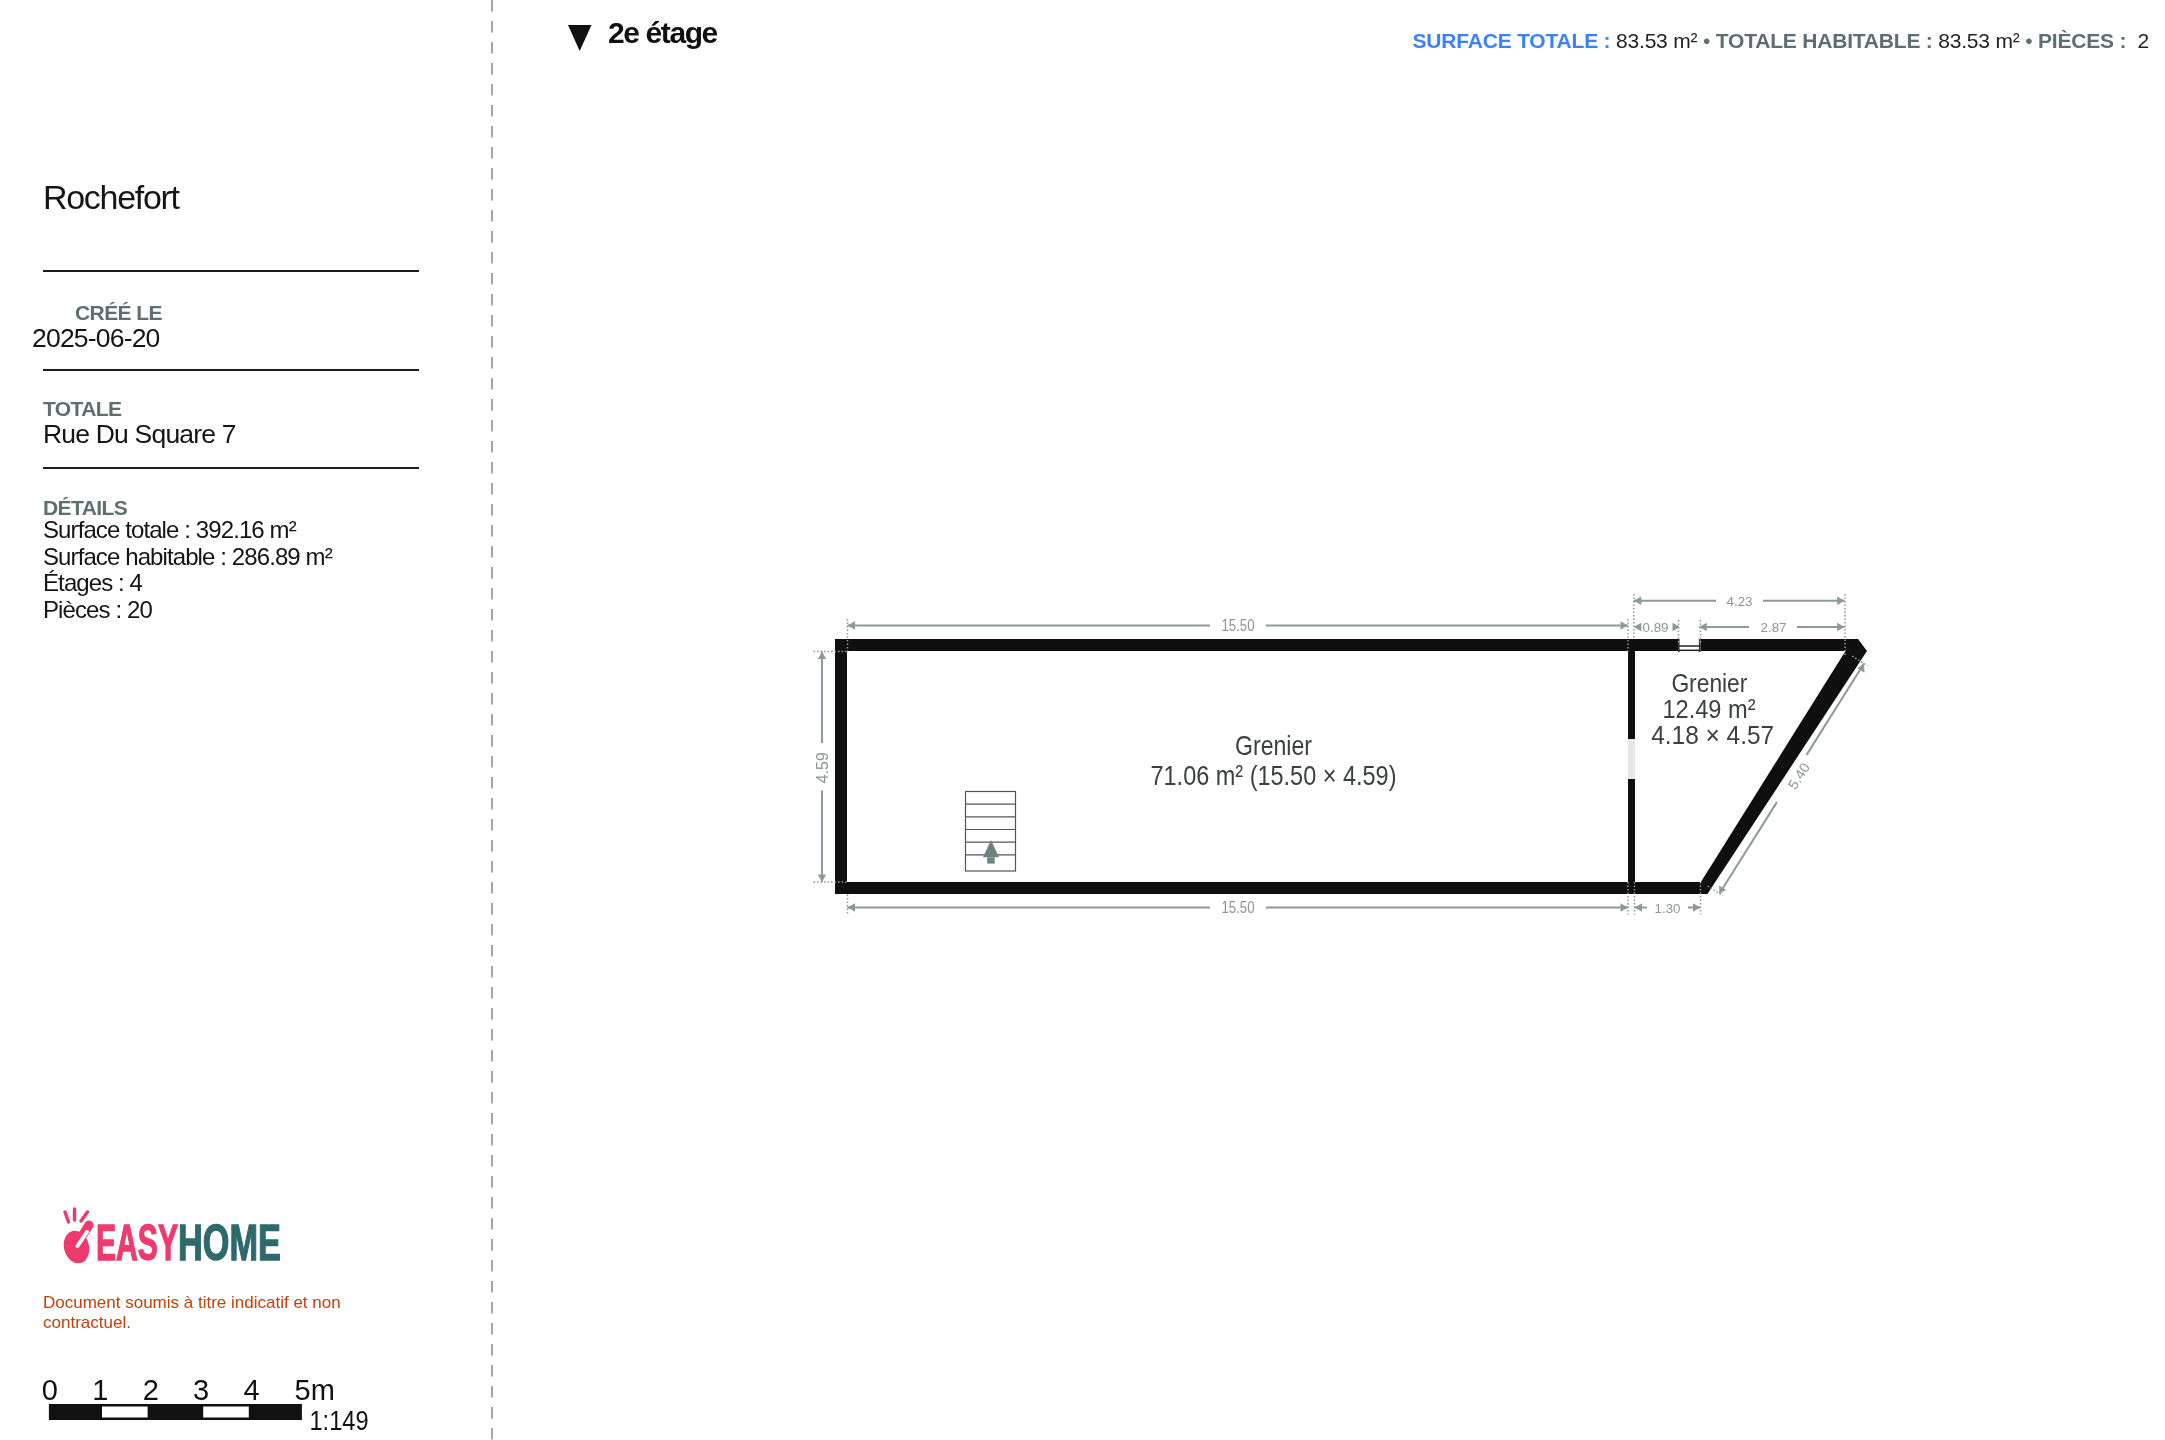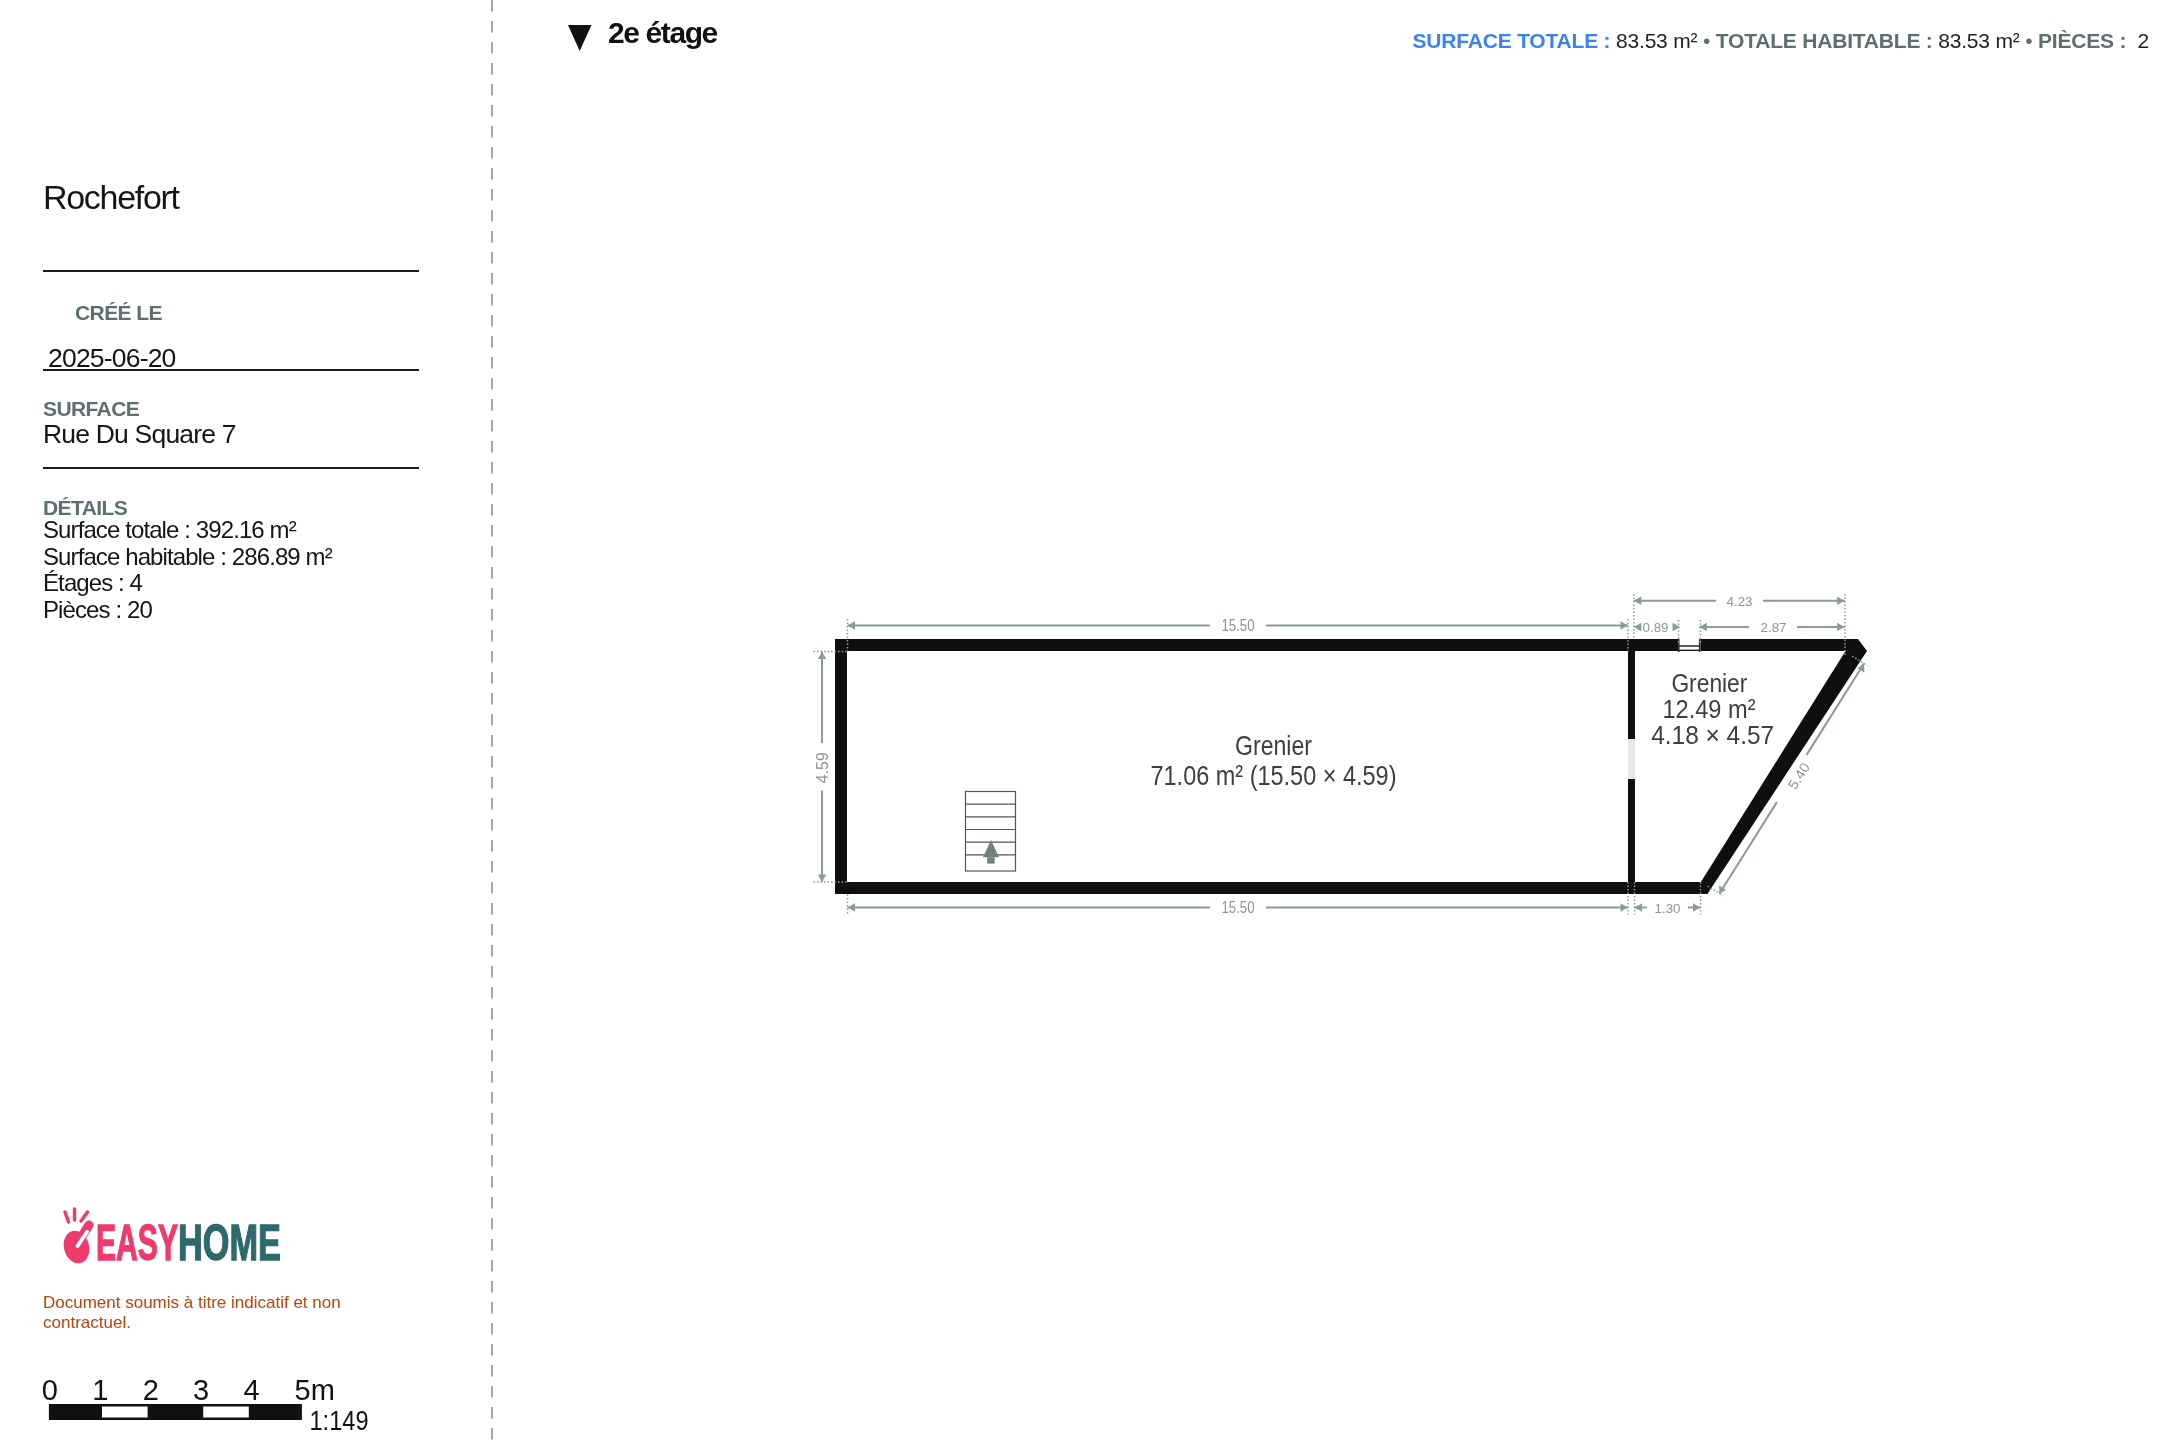--- a/index.html
+++ b/index.html
@@ -10,25 +10,25 @@
 </style>
 </head>
 <body>
 
 <div class="abs" style="left:43px;top:178px;font-size:34px;font-weight:normal;color:#151515;letter-spacing:-1.3px;">Rochefort</div>
 
 <div class="abs" style="left:43px;top:270px;width:376px;height:2px;background:#1c1c1c;"></div>
 
 <div class="abs lbl" style="left:43px;top:301px;margin-left:32px;">CRÉÉ LE</div>
 
-<div class="abs val" style="left:48px;top:323px;margin-top:20px;">2025-06-20</div>
+<div class="abs val" style="left:32px;top:323px;">2025-06-20</div>
 
 <div class="abs" style="left:43px;top:369px;width:376px;height:2px;background:#1c1c1c;"></div>
 
-<div class="abs lbl" style="left:43px;top:397px;">SURFACE</div>
+<div class="abs lbl" style="left:43px;top:397px;">TOTALE</div>
 
 <div class="abs val" style="left:43px;top:419px;">Rue Du Square 7</div>
 
 <div class="abs" style="left:43px;top:467px;width:376px;height:2px;background:#1c1c1c;"></div>
 
 <div class="abs lbl" style="left:43px;top:496px;">DÉTAILS</div>
 
 <div class="abs" style="left:43px;top:517px;font-size:24px;color:#151515;line-height:26.6px;letter-spacing:-0.9px;">
 Surface totale : 392.16 m²<br>
 Surface habitable : 286.89 m²<br>

